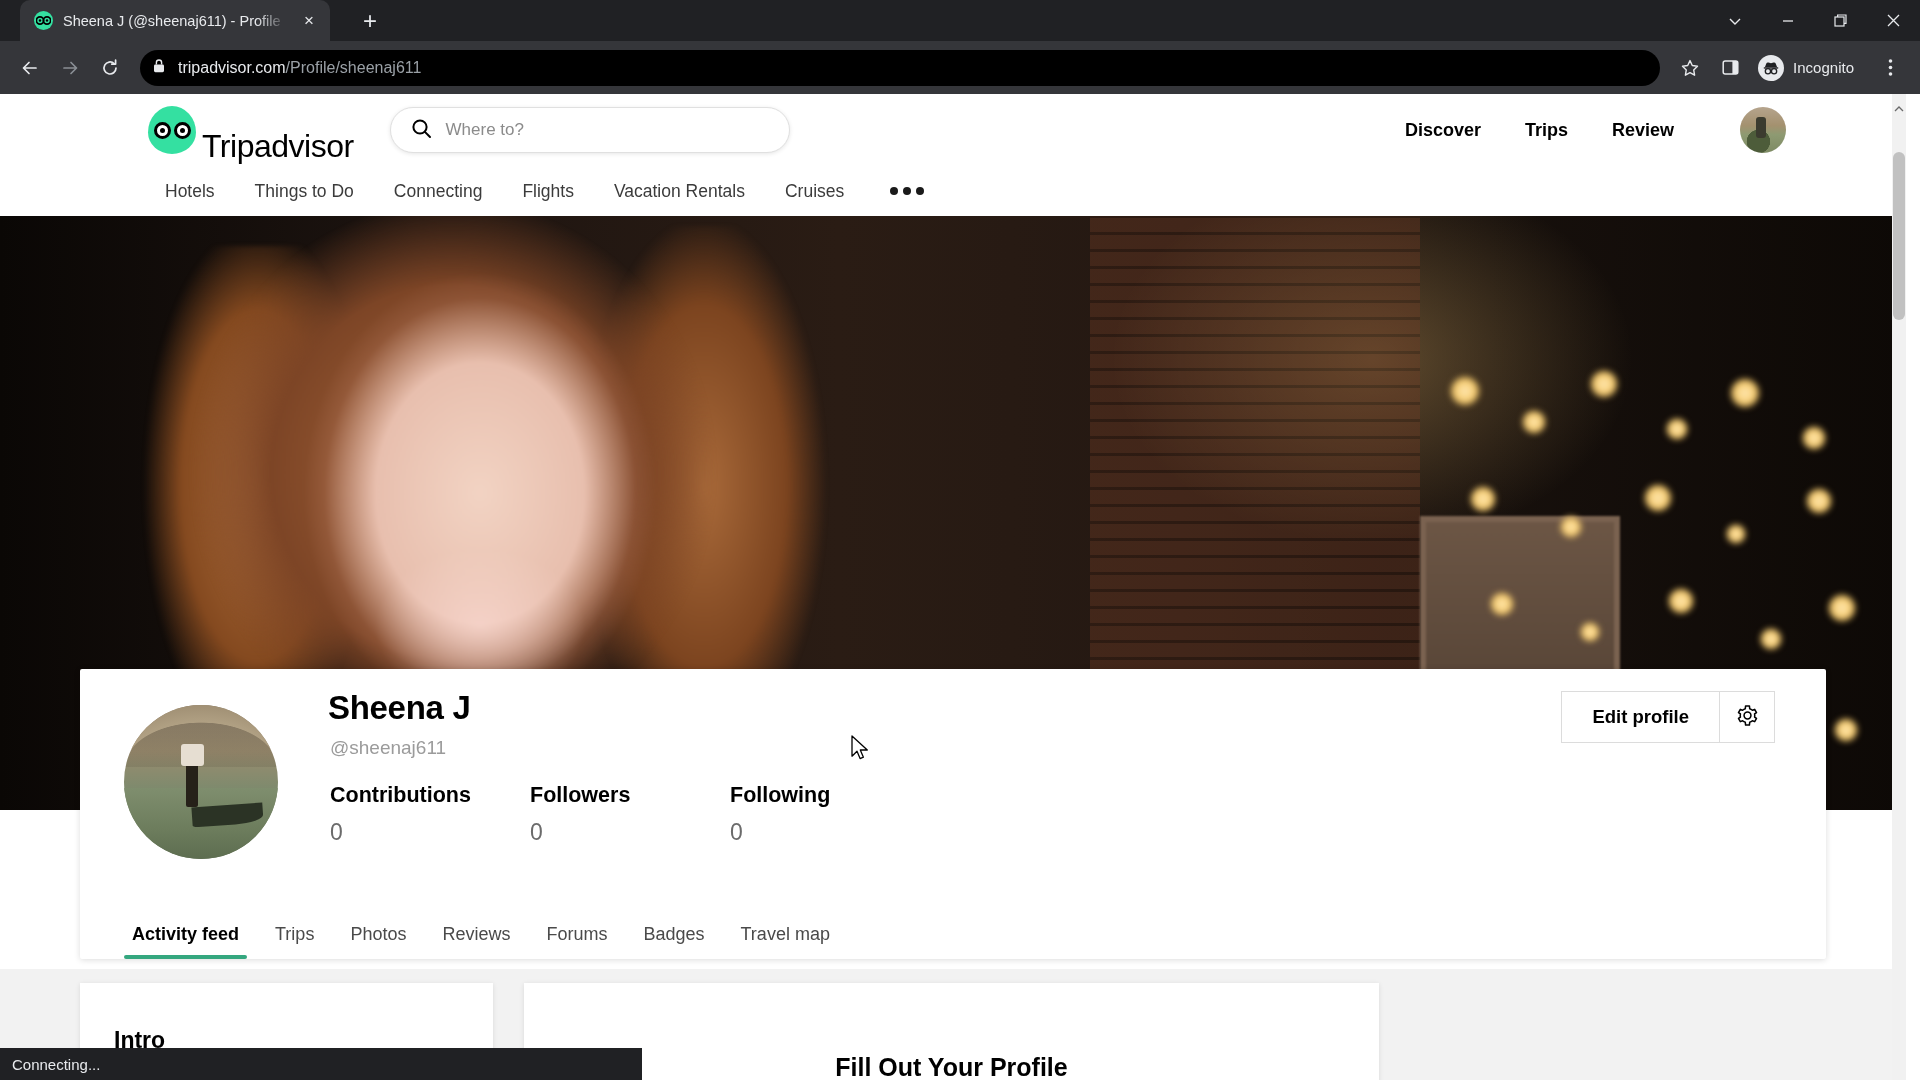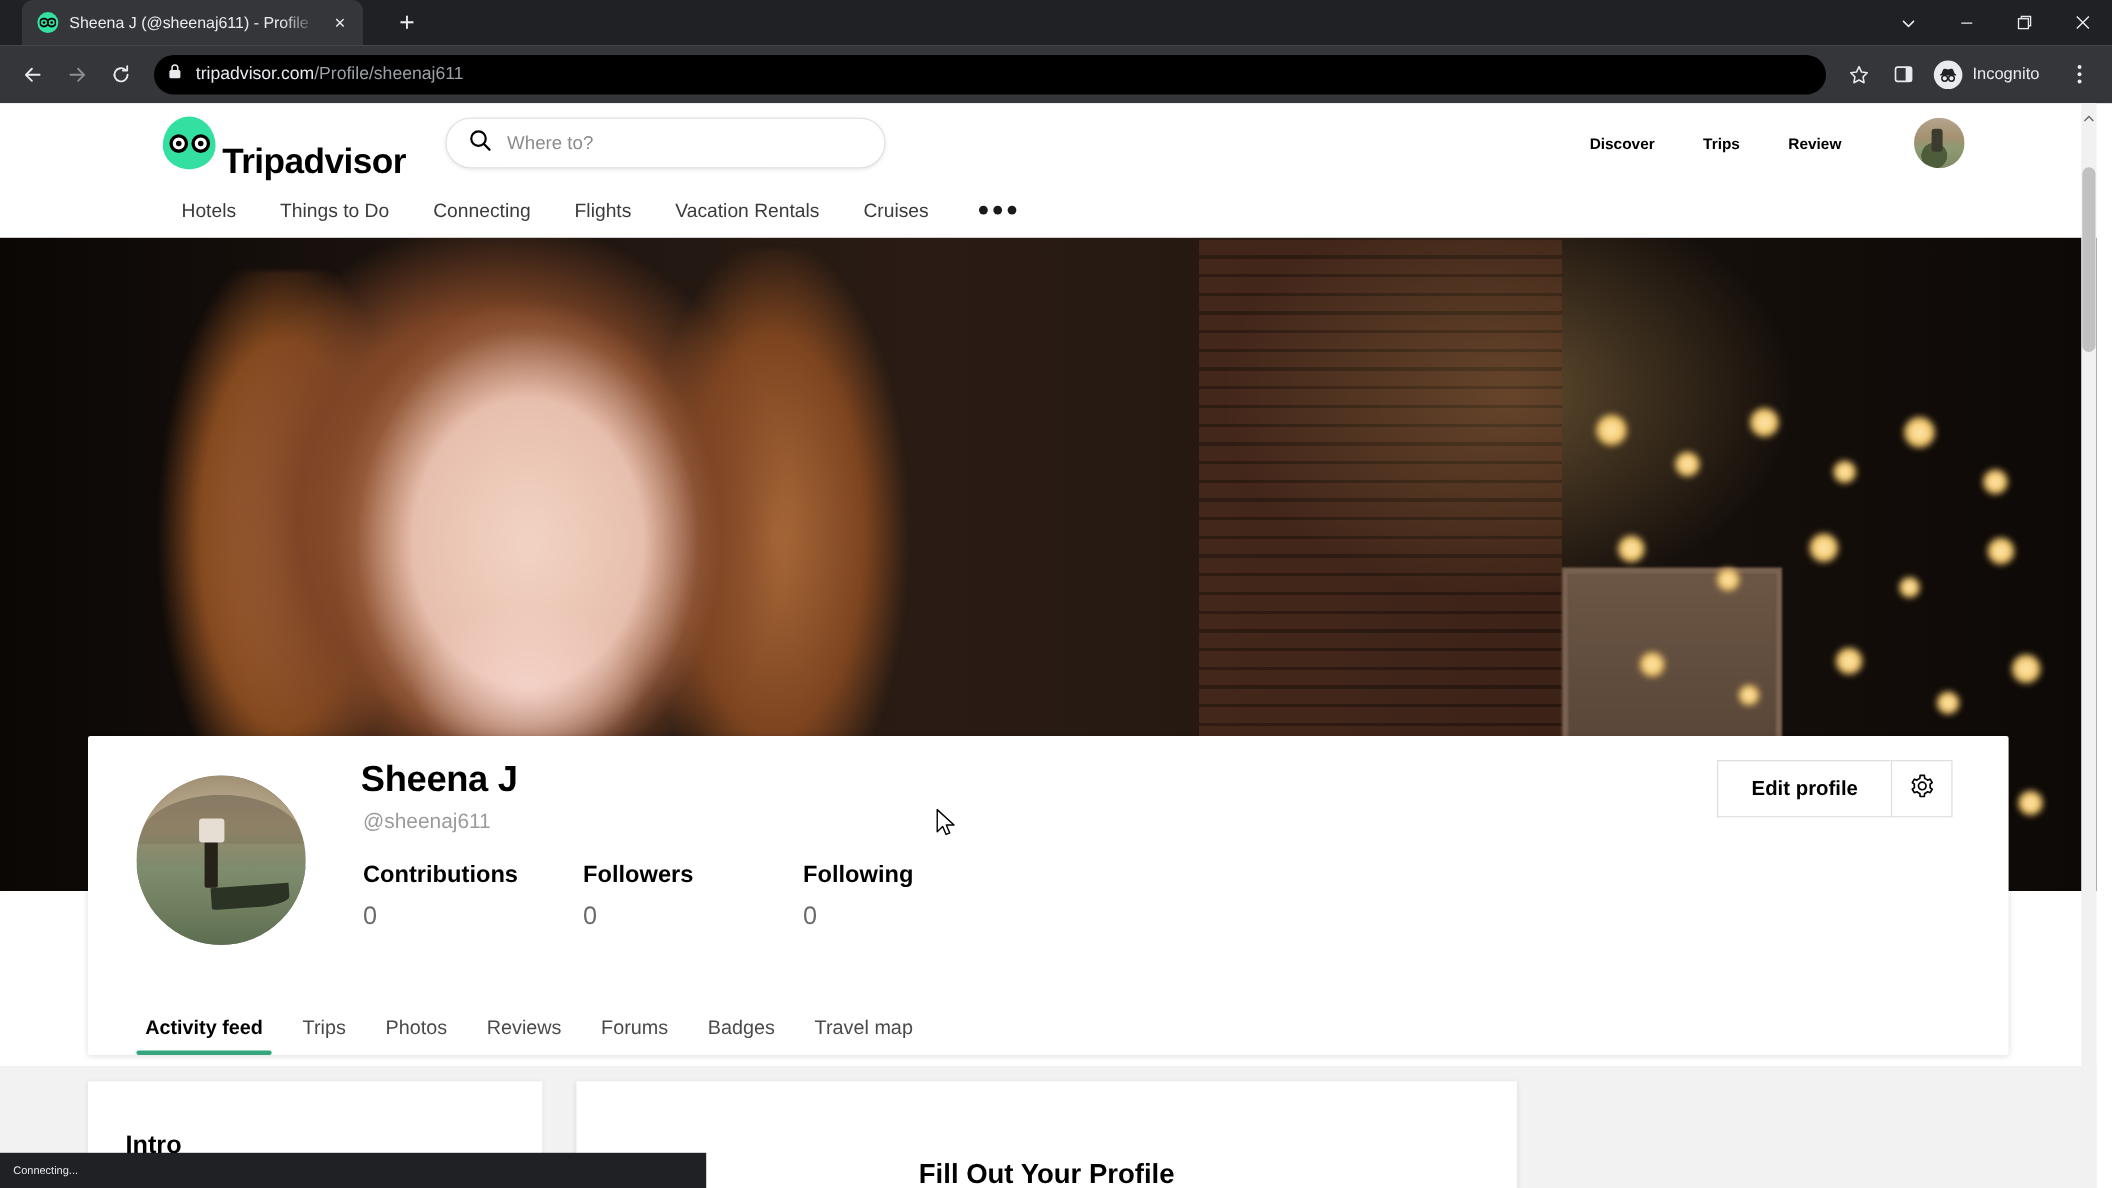--- a/index.html
+++ b/index.html
@@ -97,31 +97,31 @@
     width: 48px; height: 48px; border-radius: 50% 50% 50% 50% / 55% 55% 45% 45%;
     background: #34e0a1; display: flex; align-items: center; justify-content: center;
   }
   .owl-eyes { display: flex; gap: 3px; }
   .owl-eye {
     width: 17px; height: 17px; border-radius: 50%;
     border: 3px solid #000; background: #fff;
     display: flex; align-items: center; justify-content: center;
   }
   .owl-pupil { width: 5px; height: 5px; border-radius: 50%; background: #000; }
-  .ta-wordmark { font-size: 32px; font-weight: 700; letter-spacing: -0.5px; color: #000; margin-top: 33px; }
+  .ta-wordmark { font-size: 32px; font-weight: 400; letter-spacing: -0.5px; color: #000; margin-top: 33px; }
   .ta-search {
     width: 400px; height: 46px; margin-left: 36px;
     border: 1px solid #e0e0e0; border-radius: 23px;
     display: flex; align-items: center; gap: 14px; padding: 0 20px;
     box-shadow: 0 1px 4px rgba(0,0,0,.10); background:#fff; flex: 0 0 auto;
   }
   .ta-search-ph { color: #8b8b8b; font-size: 17px; }
   .ta-top-spacer { flex: 1 1 auto; }
   .ta-toplinks { display: flex; align-items: center; gap: 44px; flex: 0 0 auto; }
-  .ta-toplink { font-size: 14px; font-weight: 700; color: #000; }
+  .ta-toplink { font-size: 18px; font-weight: 700; color: #000; }
   .ta-avatar {
     width: 46px; height: 46px; border-radius: 50%; margin-left: 66px; flex:0 0 auto;
     background:
       radial-gradient(circle at 40% 75%, #4d5c3a 0 26%, transparent 27%),
       linear-gradient(180deg,#b5a48d 0%,#a4916f 40%,#8e9a72 60%,#7d8a63 100%);
     overflow:hidden; position:relative;
   }
   .ta-avatar::after {
     content:""; position:absolute; left:34%; top:22%; width:22%; height:46%;
     background:#3b3b2f; border-radius:3px;
@@ -240,21 +240,21 @@
 
   
   .vscroll { position: absolute; right: 0; top: 0; width: 14px; height: 986px; background: #f1f1f1; z-index: 9; }
   .vthumb { position: absolute; right: 1px; top: 58px; width: 12px; height: 168px; background: #c1c1c1; border-radius: 6px; }
   .vtop-arrow { position:absolute; right:2px; top:6px; width:10px; height:10px; color:#6a6a6a; }
 
   
   .statusbar {
     position: absolute; left: 0; bottom: 0; width: 642px; height: 32px;
     background: #202124; color: #e8eaed; display: flex; align-items: center;
-    padding-left: 12px; font-size: 10px; z-index: 12;
+    padding-left: 12px; font-size: 15px; z-index: 12;
   }
 
   
   .cursor { position: absolute; left: 851px; top: 641px; z-index: 20; }
 </style>
 </head>
 <body>
 
 <div class="browser">
 

